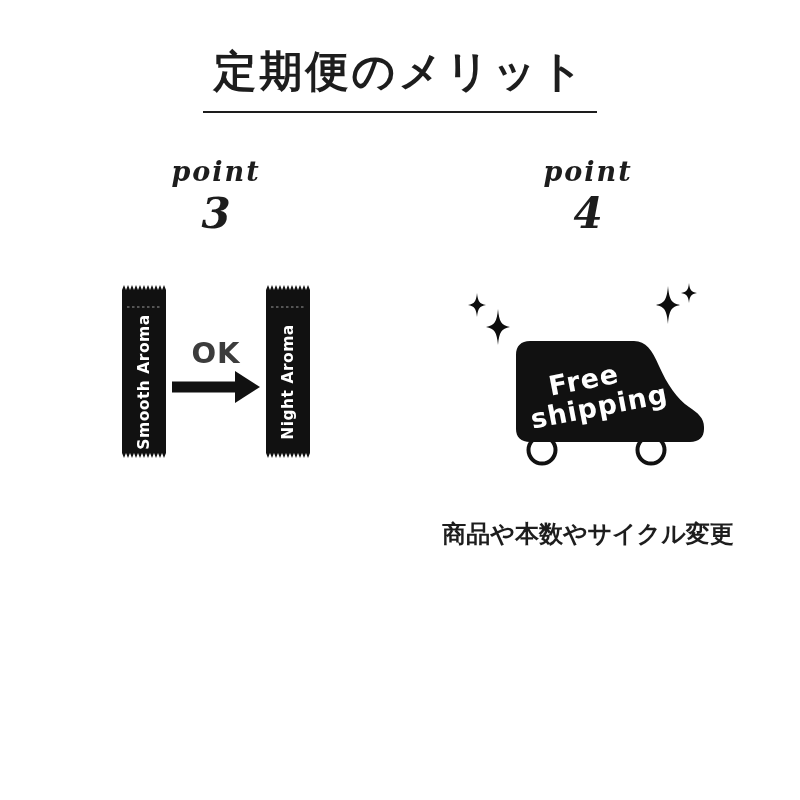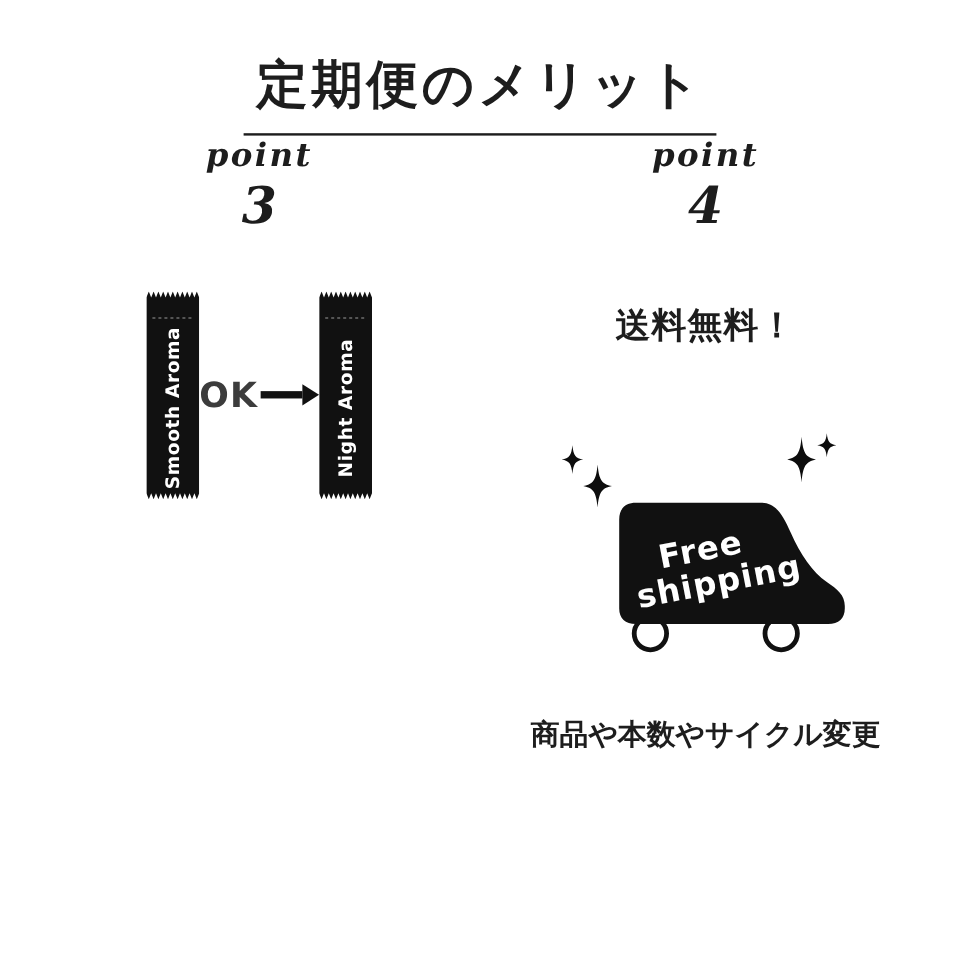--- a/index.html
+++ b/index.html
@@ -24,20 +24,21 @@
     line-height:1.2;
     border-bottom:2px solid #1d1d1d;
     padding:0 10px 13px 10px;
   }
 
   
   .columns{
     display:flex;
     justify-content:space-between;
     padding:0 32px 0 36px;
+    margin-top:42px;
   }
   .col{
     width:360px;
     display:flex;
     flex-direction:column;
     align-items:center;
     text-align:center;
   }
 
   .point-label{
@@ -81,20 +82,21 @@
     font-weight:bold;
     line-height:40px;
     letter-spacing:0px;
   }
 
   
   .sticks{ gap:0; }
   .swap{
     width:100px;
     display:flex;
+    flex-direction:column;
     align-items:center;
     justify-content:center;
     gap:2px;
   }
   .ok-label{
     font-size:29px;
     font-weight:bold;
     color:#3c3c3c;
     letter-spacing:1px;
     line-height:1;
@@ -138,23 +140,20 @@
           <text x="22" y="97" transform="rotate(-90 22 97)" text-anchor="middle" dominant-baseline="central" fill="#ffffff" font-size="15.5" font-weight="bold" letter-spacing="0.5">Night Aroma</text>
         </svg>
       </div>
 
     </section>
 
     <section class="col">
       <div class="point-label">point</div>
       <div class="point-number">4</div>
 
-      <div class="heading">
-        <div>送料無料！</div>
-      </div>
 
       <div class="illustration">
         <svg width="260" height="200" viewBox="0 0 260 200">
 
           <g fill="#0d0d0d">
             <path d="M0 -1 C0.10 -0.28 0.28 -0.10 1 0 C0.28 0.10 0.10 0.28 0 1 C-0.10 0.28 -0.28 0.10 -1 0 C-0.28 -0.10 -0.10 -0.28 0 -1 Z" transform="translate(19 34) scale(9 12)"></path>
             <path d="M0 -1 C0.10 -0.28 0.28 -0.10 1 0 C0.28 0.10 0.10 0.28 0 1 C-0.10 0.28 -0.28 0.10 -1 0 C-0.28 -0.10 -0.10 -0.28 0 -1 Z" transform="translate(40 56) scale(12 18)"></path>
             <path d="M0 -1 C0.10 -0.28 0.28 -0.10 1 0 C0.28 0.10 0.10 0.28 0 1 C-0.10 0.28 -0.28 0.10 -1 0 C-0.28 -0.10 -0.10 -0.28 0 -1 Z" transform="translate(210 34) scale(12 19)"></path>
             <path d="M0 -1 C0.10 -0.28 0.28 -0.10 1 0 C0.28 0.10 0.10 0.28 0 1 C-0.10 0.28 -0.28 0.10 -1 0 C-0.28 -0.10 -0.10 -0.28 0 -1 Z" transform="translate(231 22) scale(8 10)"></path>
           </g>

